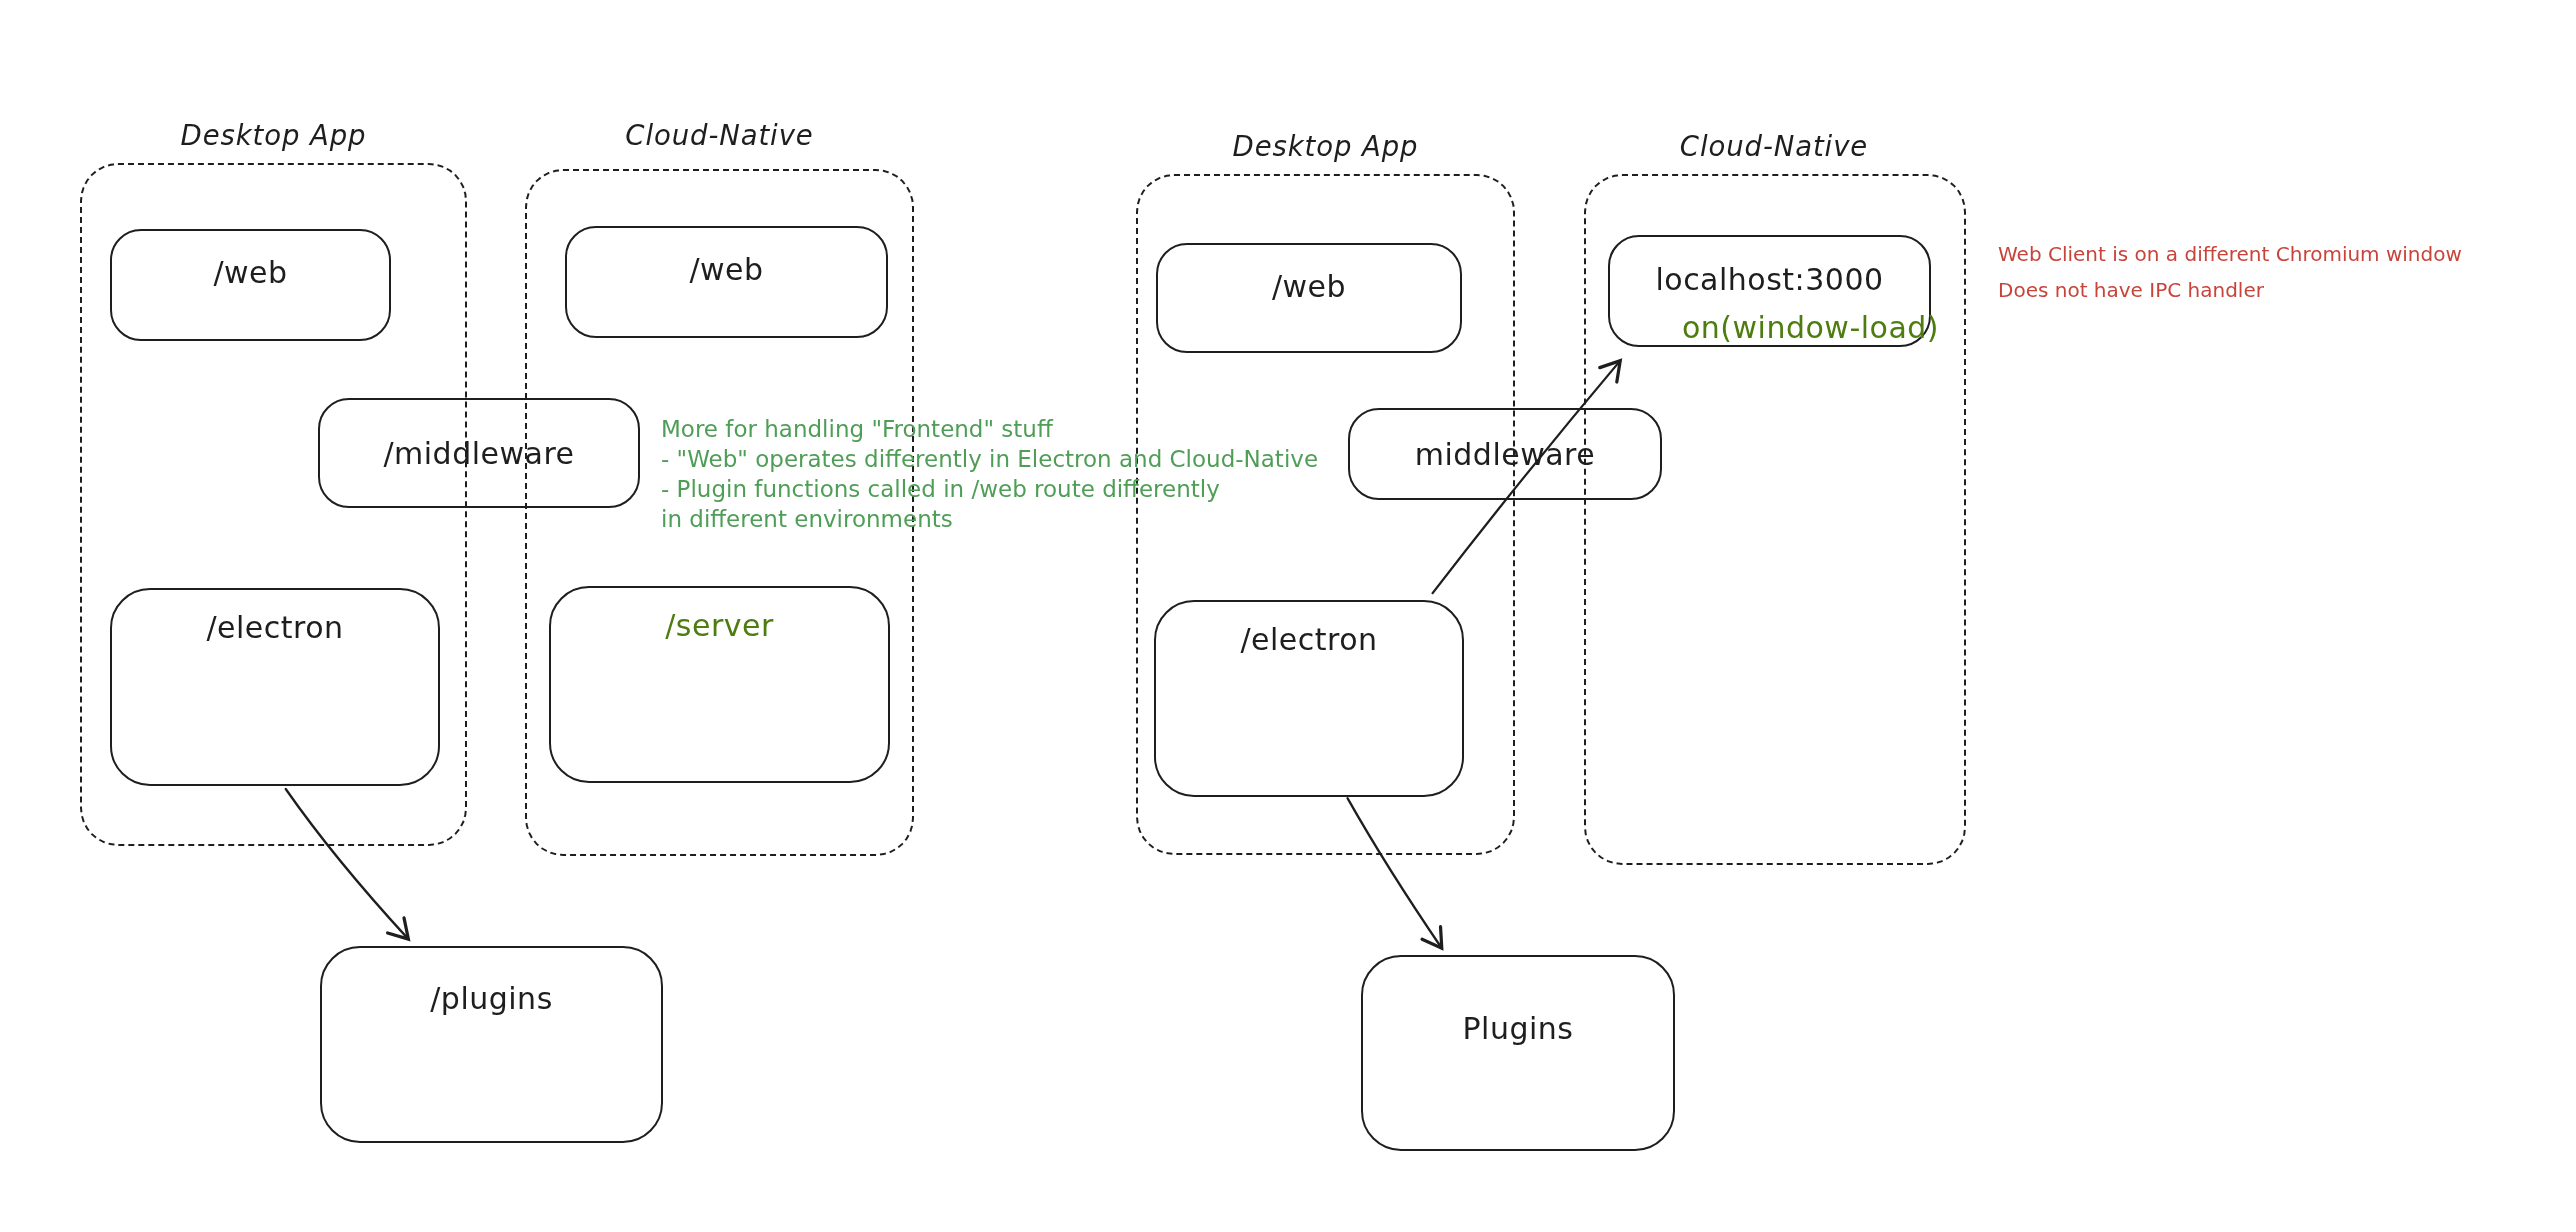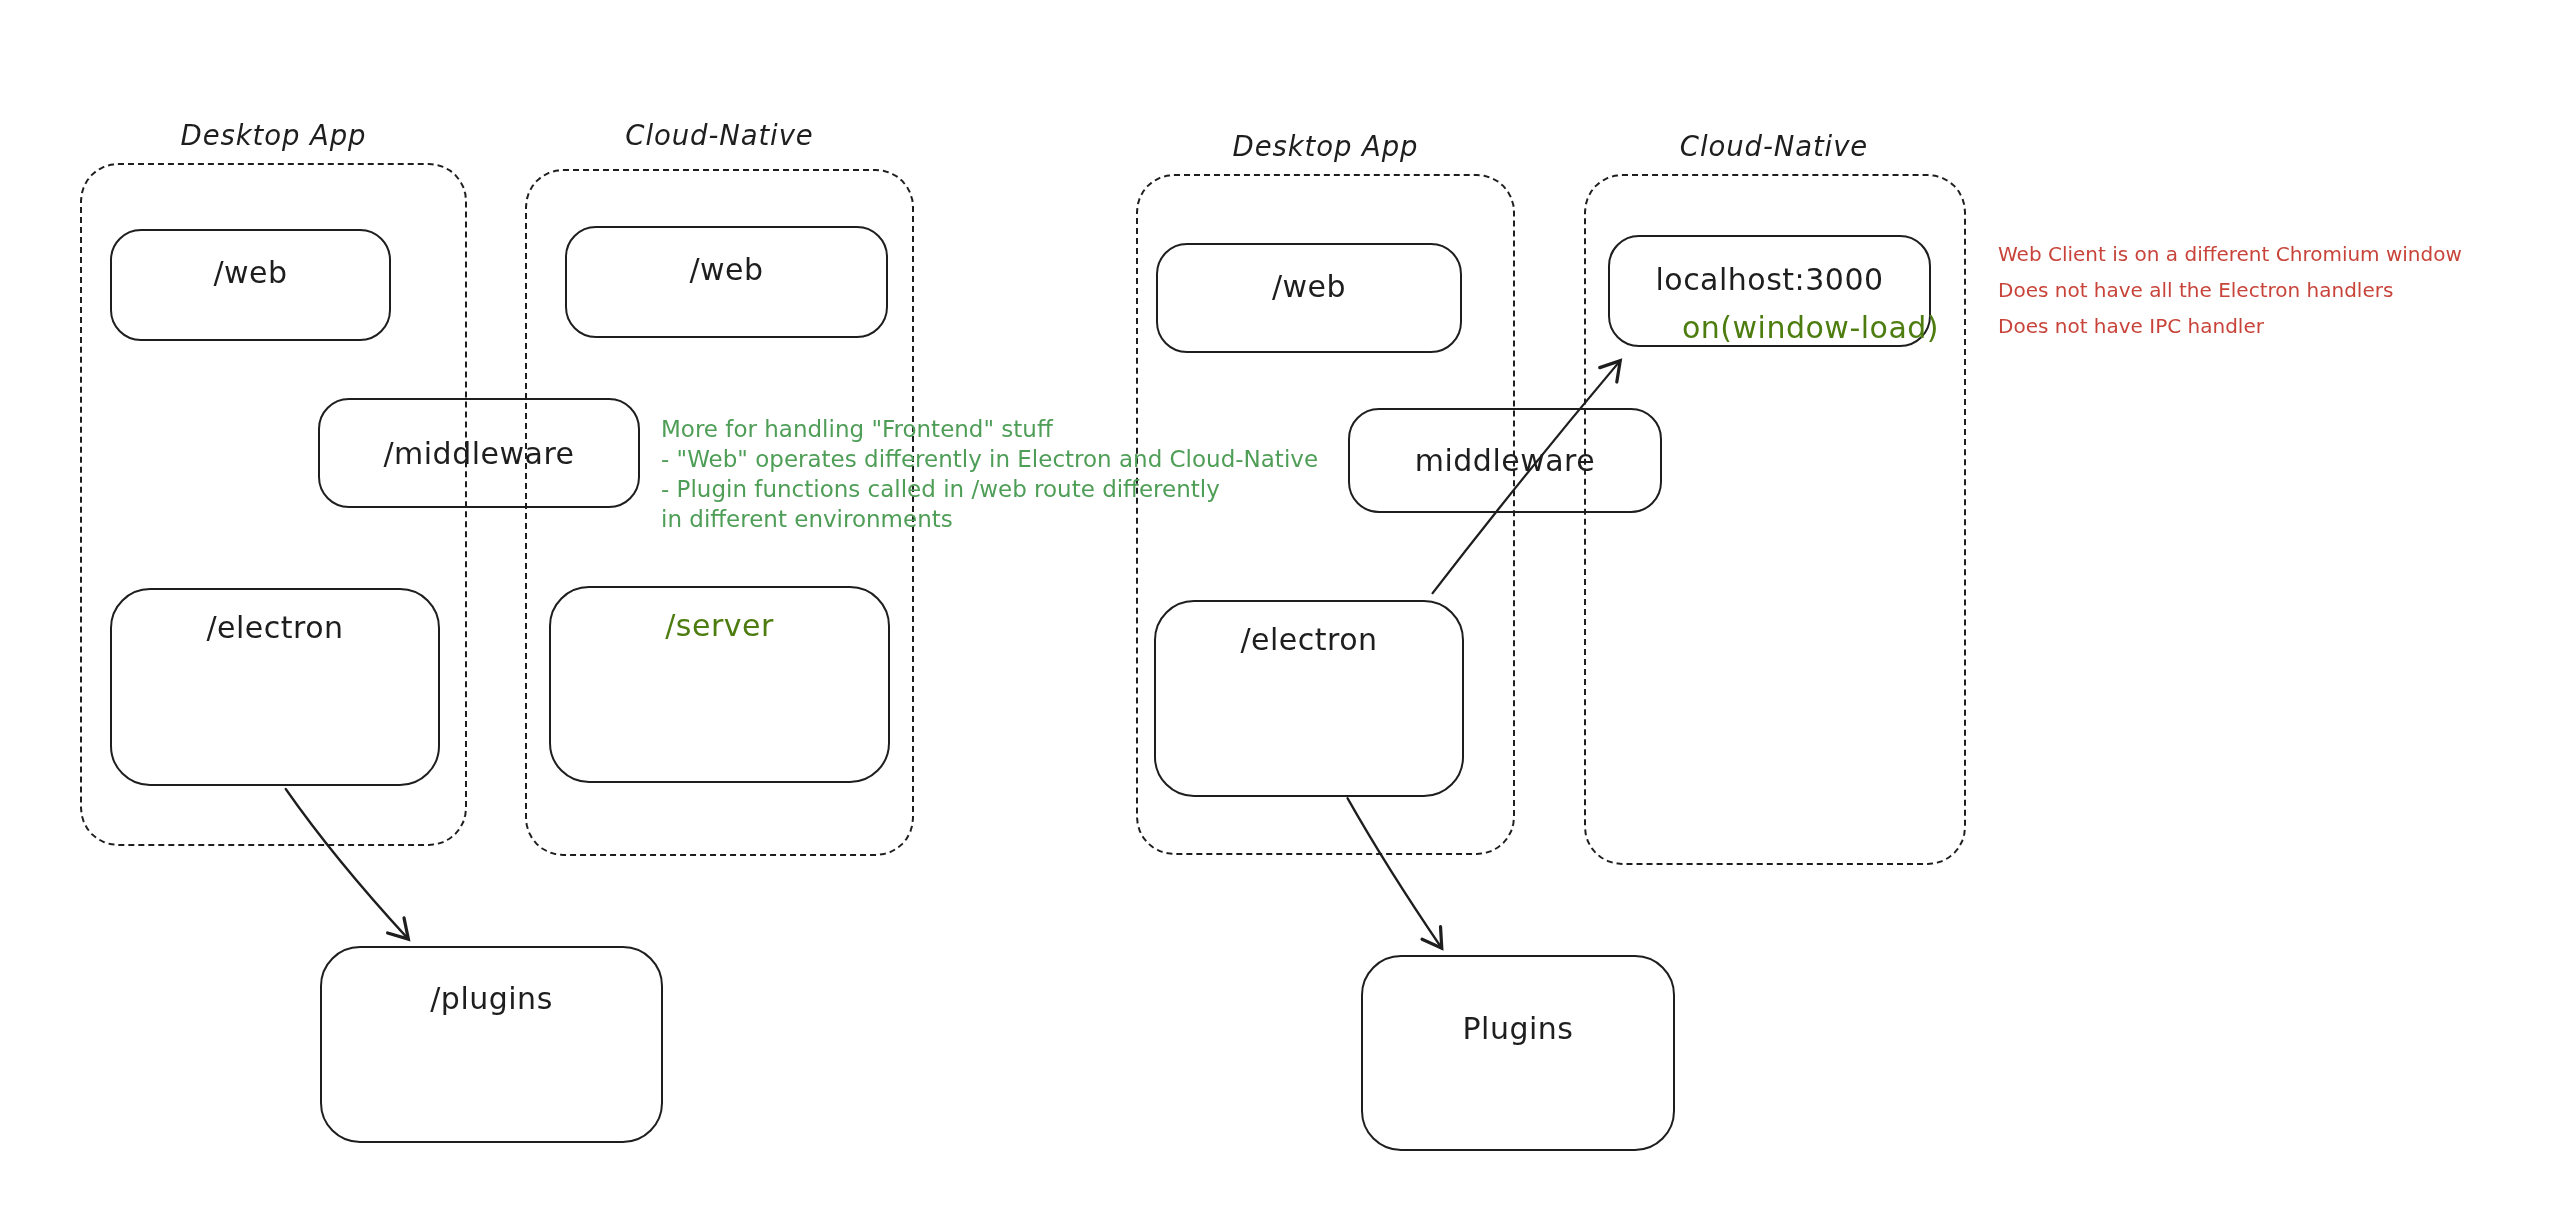--- a/index.html
+++ b/index.html
@@ -141,39 +141,38 @@
 
   <div class="node" style="left:1156px; top:243px; width:306px; height:110px; padding-top:24px;">
     <span class="label">/web</span>
   </div>
 
   <div class="node stack" style="left:1608px; top:235px; width:323px; height:112px; padding-top:20px;">
     <span class="label">localhost:3000</span>
     <span class="label label-red sub-shift">on(window-load)</span>
   </div>
 
-  <div class="node center-label" style="left:1348px; top:408px; width:314px; height:105px;">
+  <div class="node center-label" style="left:1348px; top:408px; width:314px; height:92px;">
     <span class="label">middleware</span>
   </div>
 
   <div class="node tall" style="left:1154px; top:600px; width:310px; height:197px; padding-top:20px;">
     <span class="label">/electron</span>
   </div>
 
   <div class="node tall" style="left:1361px; top:955px; width:314px; height:196px; padding-top:54px;">
     <span class="label">Plugins</span>
   </div>
 
   <div class="note note-green" style="left:661px; top:414px;">
     <div class="line">More for handling "Frontend" stuff</div>
     <div class="line">- "Web" operates differently in Electron and Cloud-Native</div>
     <div class="line">- Plugin functions called in /web route differently</div>
     <div class="line">in different environments</div>
   </div>
 
   <div class="note note-red" style="left:1998px; top:236px;">
     <div class="line">Web Client is on a different Chromium window</div>
-    <div class="line">Does not have all the Electron handlers</div>
     <div class="line">Does not have IPC handler</div>
   </div>
 
 </div>
 
 
 </body></html>

